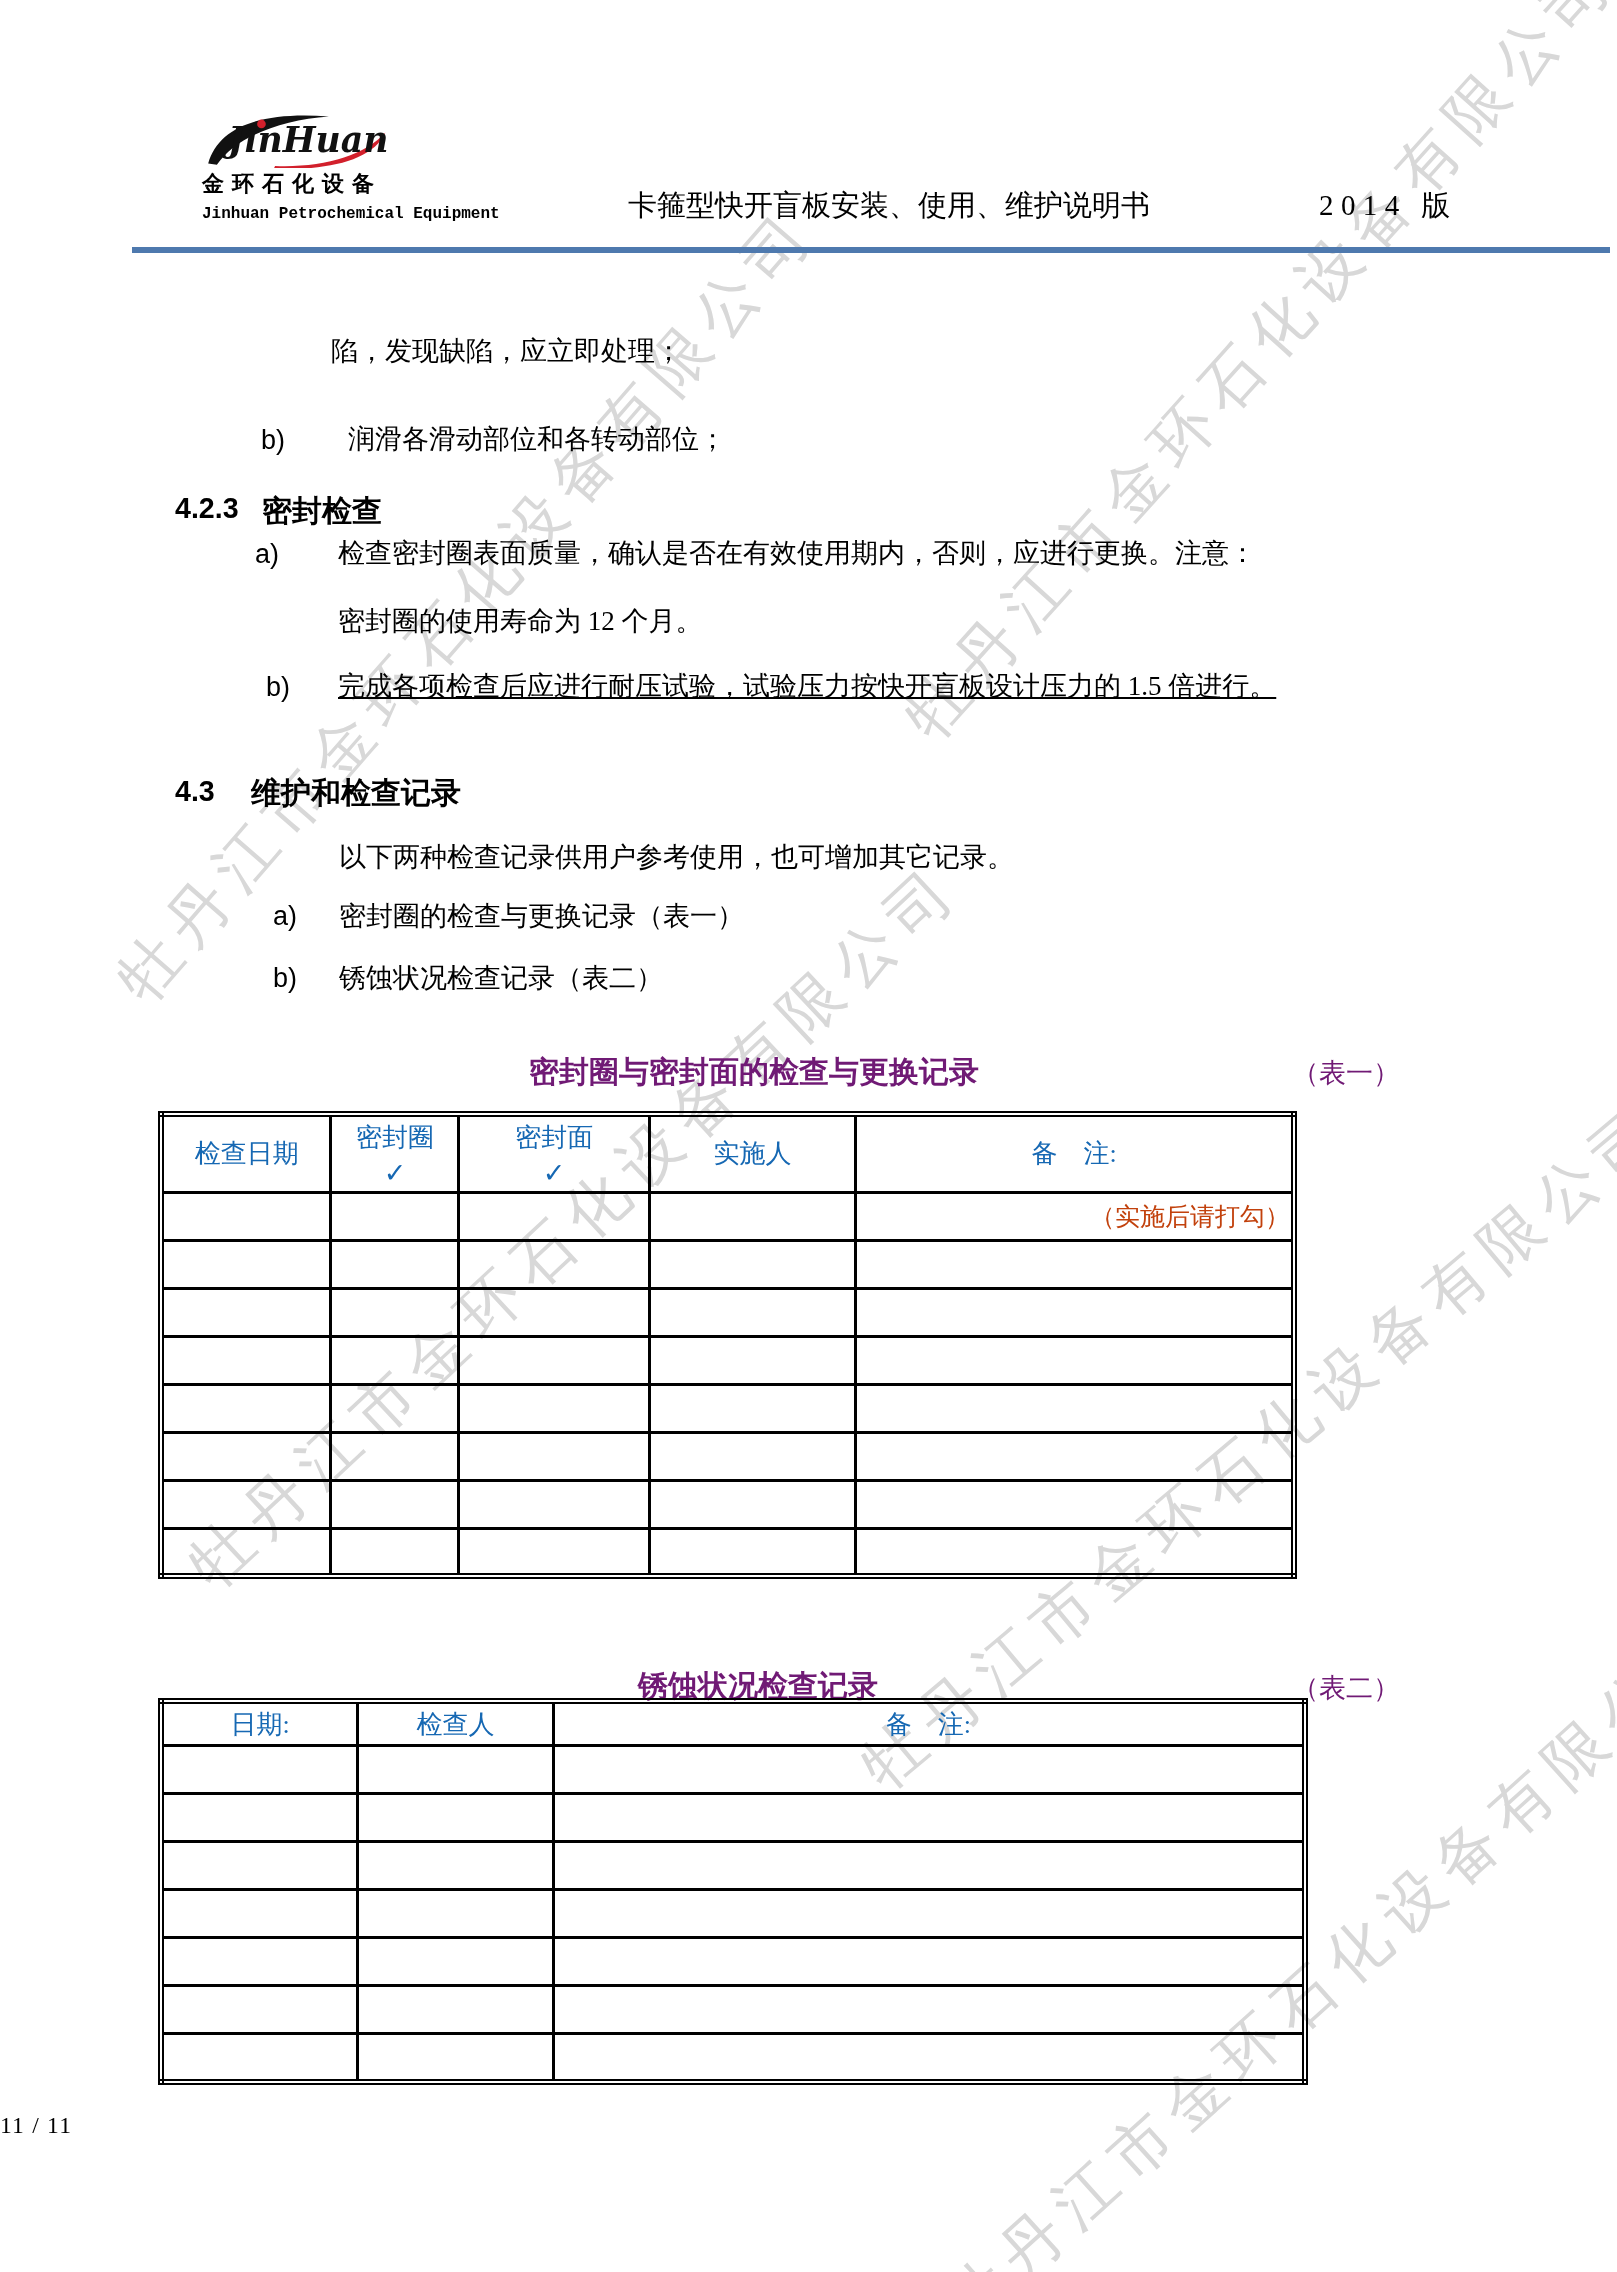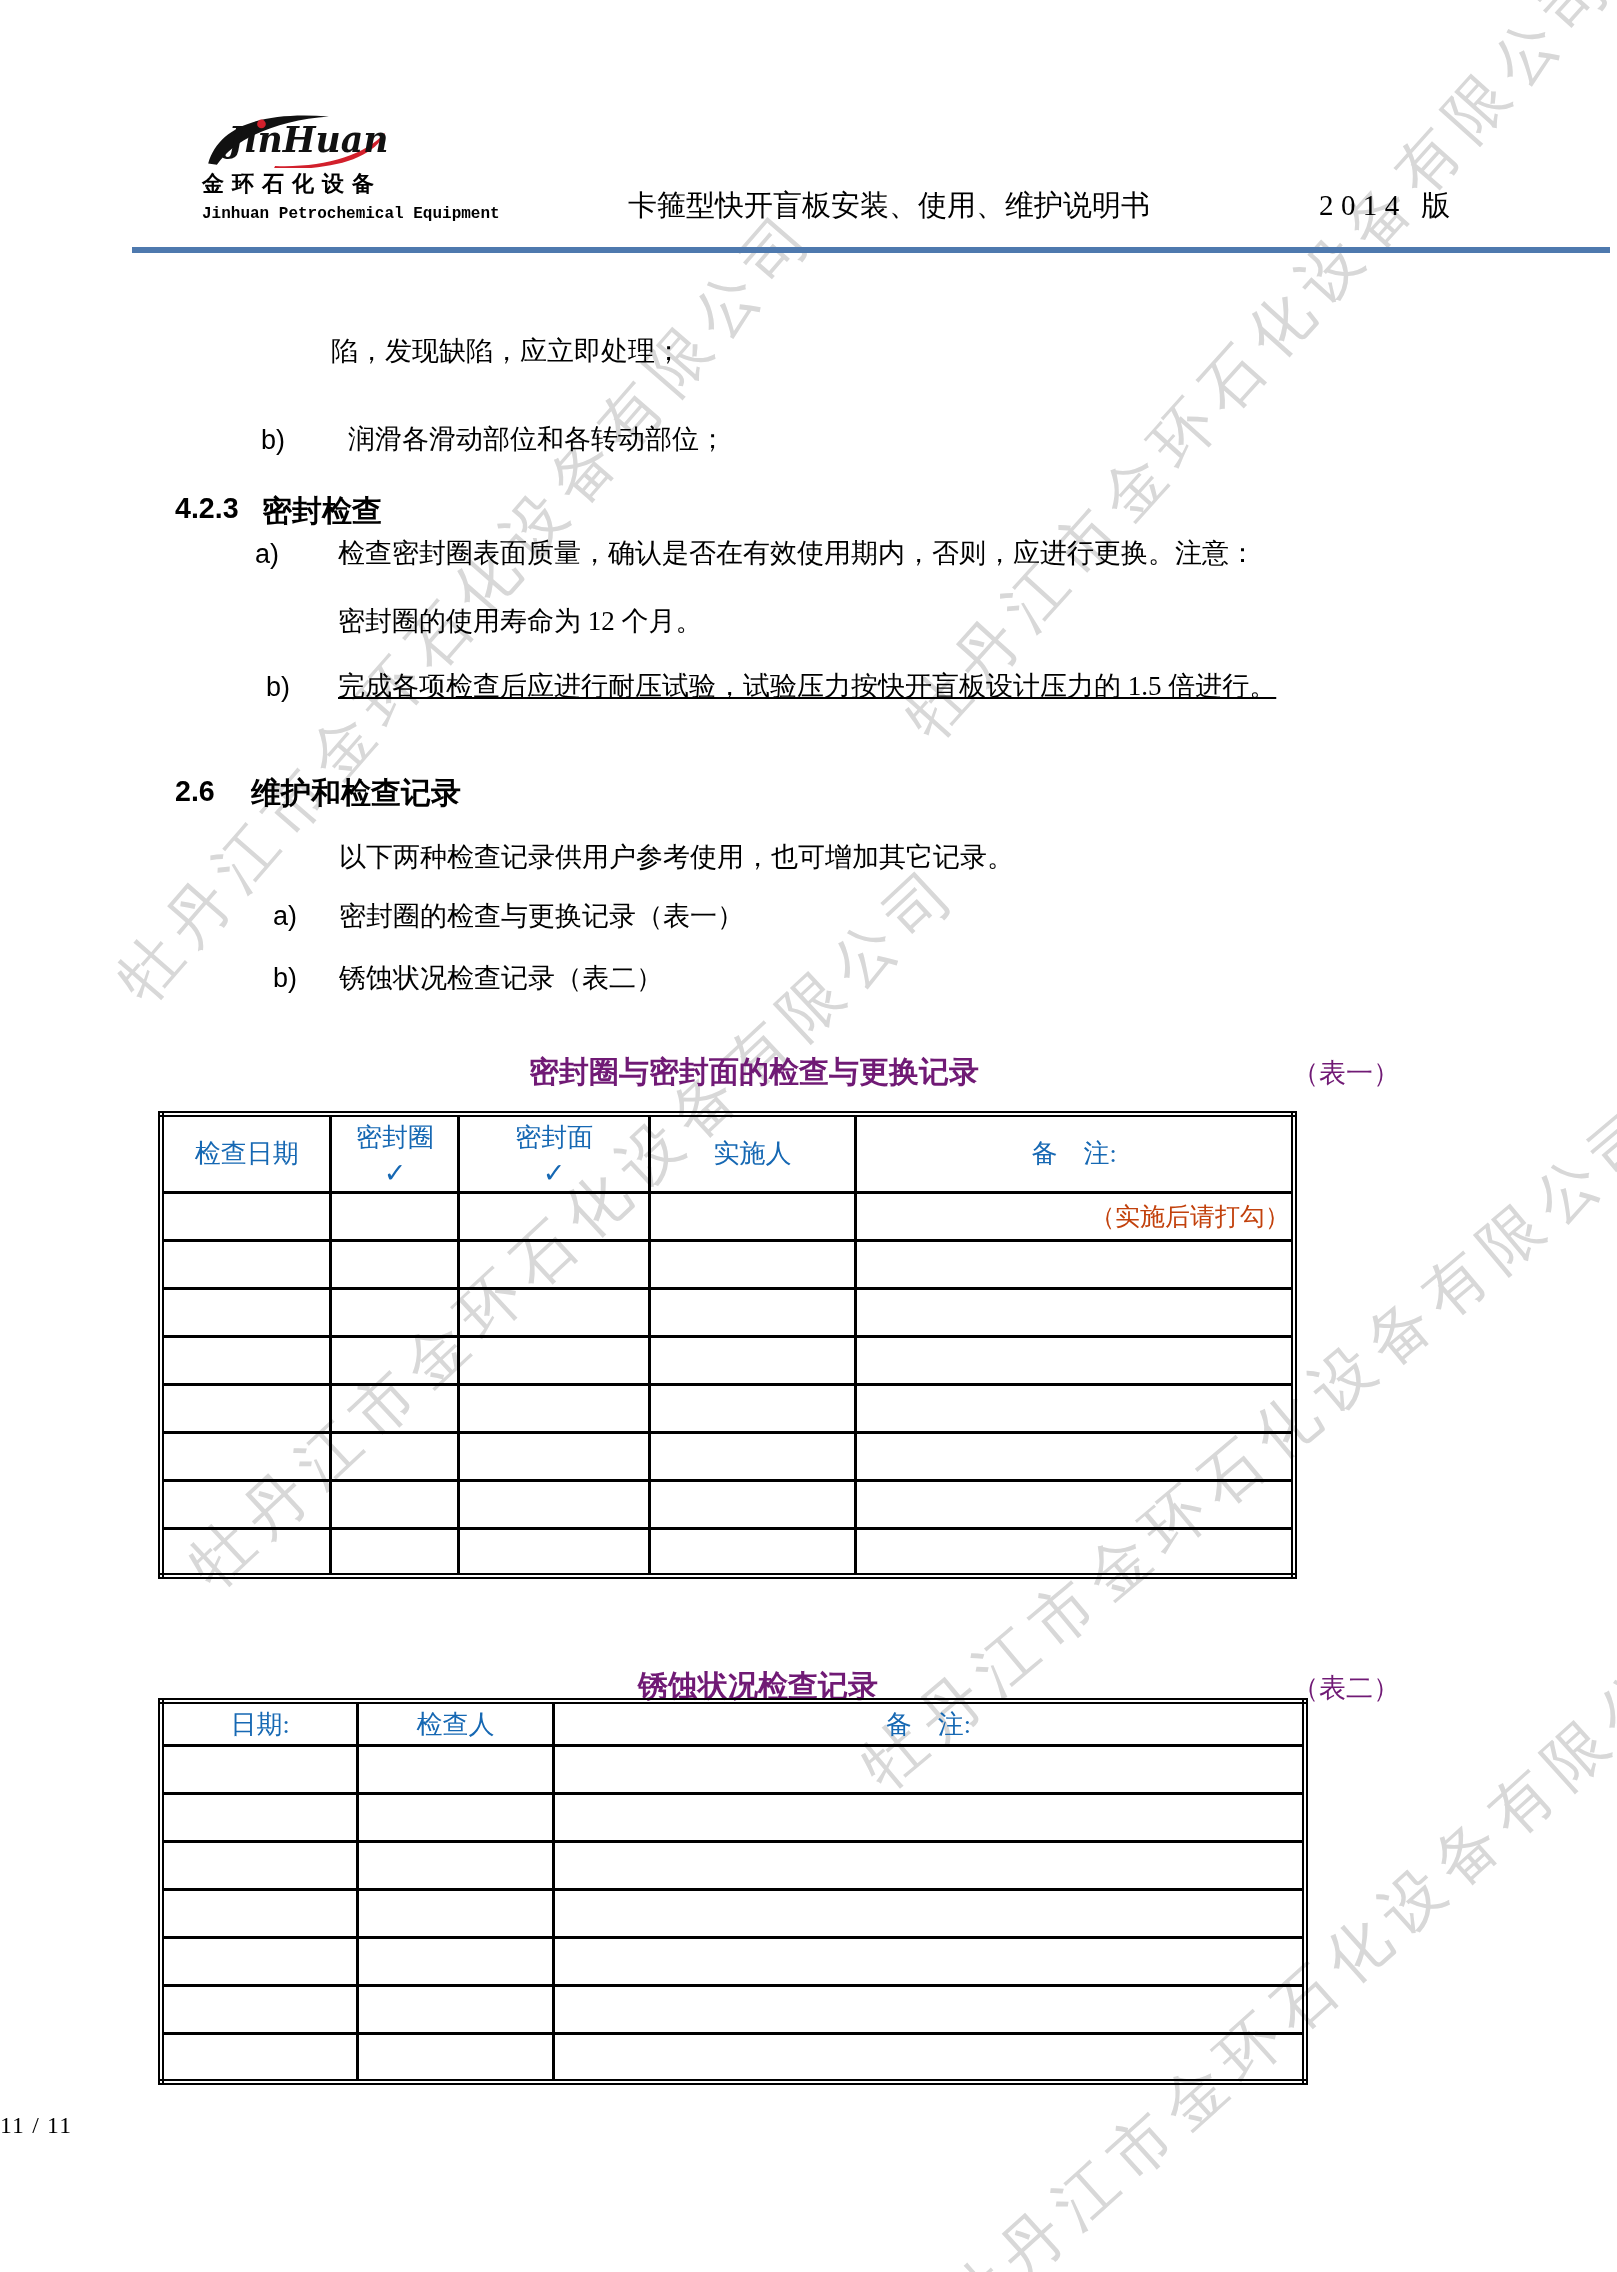--- a/index.html
+++ b/index.html
@@ -101,21 +101,21 @@
   <div class="line h" style="left:175px; top:492px; font-size:28.6px;">4.2.3</div>
   <div class="line h" style="left:262px; top:491px; font-size:30px;">密封检查</div>
 
   <div class="line lat" style="left:255px; top:539px;">a)</div>
   <div class="line" style="left:338px; top:535px;">检查密封圈表面质量，确认是否在有效使用期内，否则，应进行更换。注意：</div>
   <div class="line" style="left:338px; top:603px;">密封圈的使用寿命为 12 个月。</div>
 
   <div class="line lat" style="left:266px; top:672px;">b)</div>
   <div class="line" style="left:338px; top:668px;text-decoration:underline;">完成各项检查后应进行耐压试验，试验压力按快开盲板设计压力的 1.5 倍进行。</div>
 
-  <div class="line h" style="left:175px; top:775px; font-size:28.6px;">2.6</div>
+  <div class="line h" style="left:175px; top:775px; font-size:28.6px;">4.3</div>
   <div class="line h" style="left:251px; top:773px; font-size:30px;">维护和检查记录</div>
 
   <div class="line" style="left:339px; top:839px;">以下两种检查记录供用户参考使用，也可增加其它记录。</div>
 
   <div class="line lat" style="left:273px; top:901px;">a)</div>
   <div class="line" style="left:339px; top:898px;">密封圈的检查与更换记录（表一）</div>
 
   <div class="line lat" style="left:273px; top:963px;">b)</div>
   <div class="line" style="left:339px; top:960px;">锈蚀状况检查记录（表二）</div>
 

